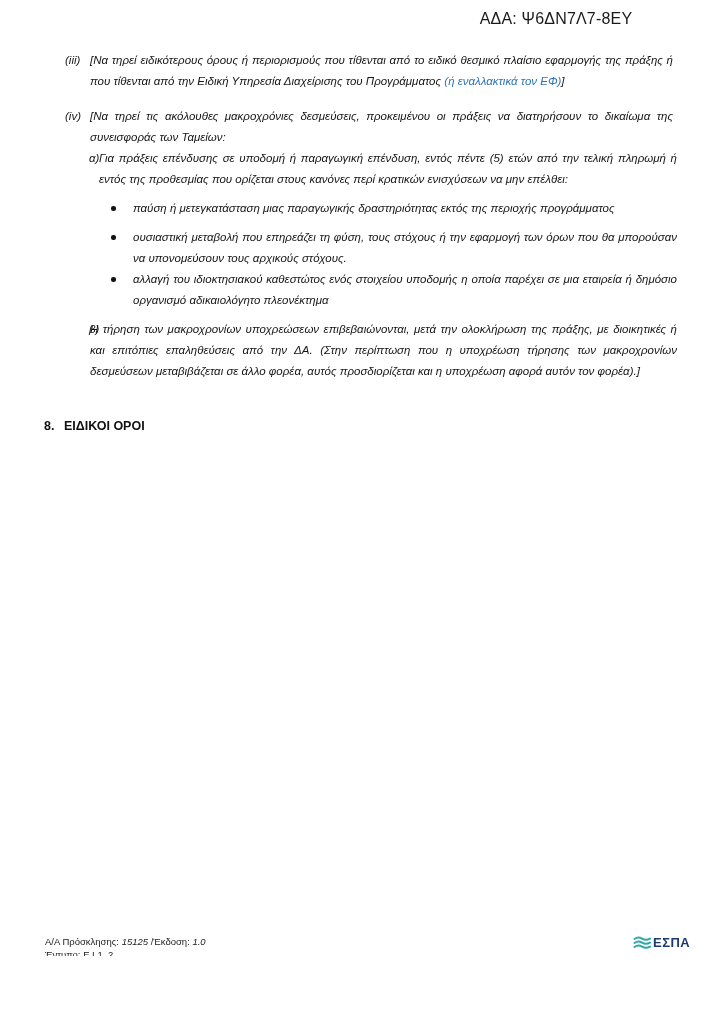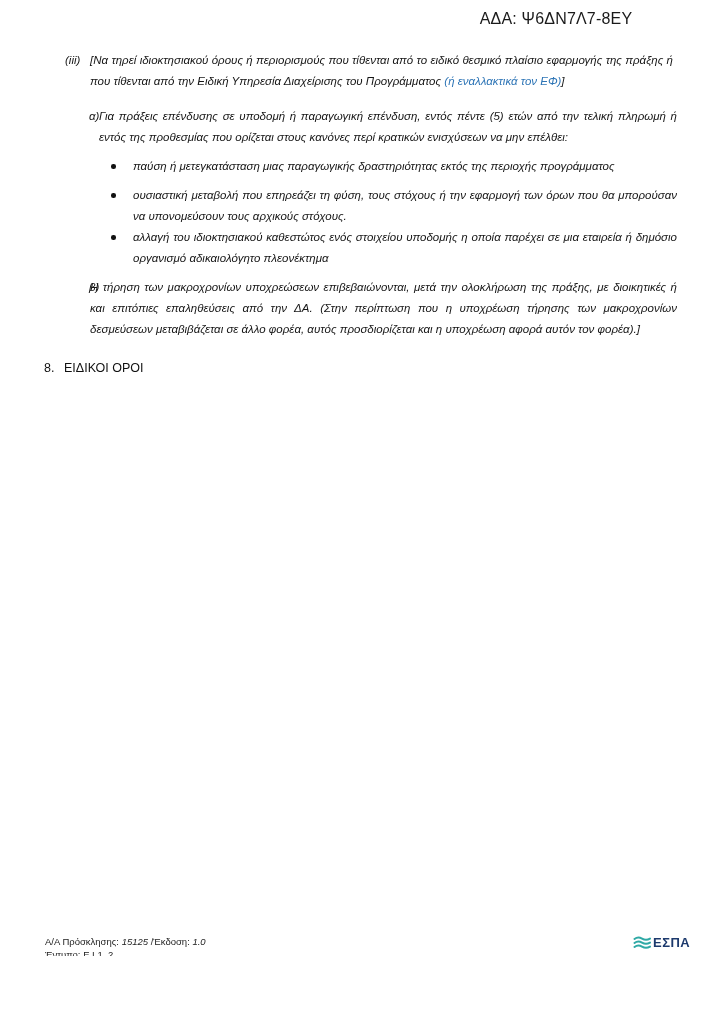--- a/index.html
+++ b/index.html
@@ -28,21 +28,21 @@
   .bullet-item { position:relative; padding-left:68px; margin:0 0 8px 0;font-style:italic; }
   .bullet-dot {
     position:absolute; left:46px; top:8px; width:4.5px; height:4.5px;
     border-radius:50%; background:#111;
   }
   .sub-b { margin-top:4px; }
   .closing { padding-left:25px; margin-top:8px; }
   .alt-link { color:#2E75B6; }
 
   .section-heading {
-    margin:18px 0 0 -21px; font-style:normal; font-weight:normal;
+    margin:34px 0 0 -21px; font-style:normal; font-weight:bold;
     font-size:12.5px; text-align:left; color:#111;
   }
   .section-heading .num { display:inline-block; width:20px; }
 
   
   .footer-rule {
     position:absolute; left:44px; right:11px; top:956px;
     border-top:1.6px solid #3c3c3c; height:0;
   }
   .eu-block { position:absolute; left:468px; top:962px; display:flex; align-items:flex-start; }
@@ -78,23 +78,27 @@
 <body>
 
 <div class="page">
 
   <div class="ada-header">ΑΔΑ: Ψ6ΔΝ7Λ7-8ΕΥ</div>
 
   <div class="content">
 
     <div class="num-item">
       <span class="num-label">(iii)</span>
-      <span>[Να τηρεί ιδιοκτησιακού όρους ή περιορισμούς που τίθενται από το ειδικό θεσμικό πλαίσιο εφαρμογής της πράξης ή που τίθενται από την Ειδική Υπηρεσία Διαχείρισης του Προγράμματος </span><span class="alt-link">(ή εναλλακτικά τον ΕΦ)</span><span>]</span>
+      <span>[Να τηρεί ειδικότερους όρους ή περιορισμούς που τίθενται από το ειδικό θεσμικό πλαίσιο εφαρμογής της πράξης ή που τίθενται από την Ειδική Υπηρεσία Διαχείρισης του Προγράμματος </span><span class="alt-link">(ή εναλλακτικά τον ΕΦ)</span><span>]</span>
     </div>
 
+    <div class="num-item" style="margin-bottom:0;">
+      <span class="num-label">(iv)</span>
+      <span>[Να τηρεί τις ακόλουθες μακροχρόνιες δεσμεύσεις, προκειμένου οι πράξεις να διατηρήσουν το δικαίωμα της συνεισφοράς των Ταμείων:</span>
+    </div>
 
     <div class="sub-item">
       <span class="sub-marker">α)</span>
       <span>Για πράξεις επένδυσης σε υποδομή ή παραγωγική επένδυση, εντός πέντε (5) ετών από την τελική πληρωμή ή εντός της προθεσμίας που ορίζεται στους κανόνες περί κρατικών ενισχύσεων να μην επέλθει:</span>
     </div>
 
     <div class="bullets">
       <div class="bullet-item">
         <span class="bullet-dot"></span>
         <span>παύση ή μετεγκατάσταση μιας παραγωγικής δραστηριότητας εκτός της περιοχής προγράμματος</span>

